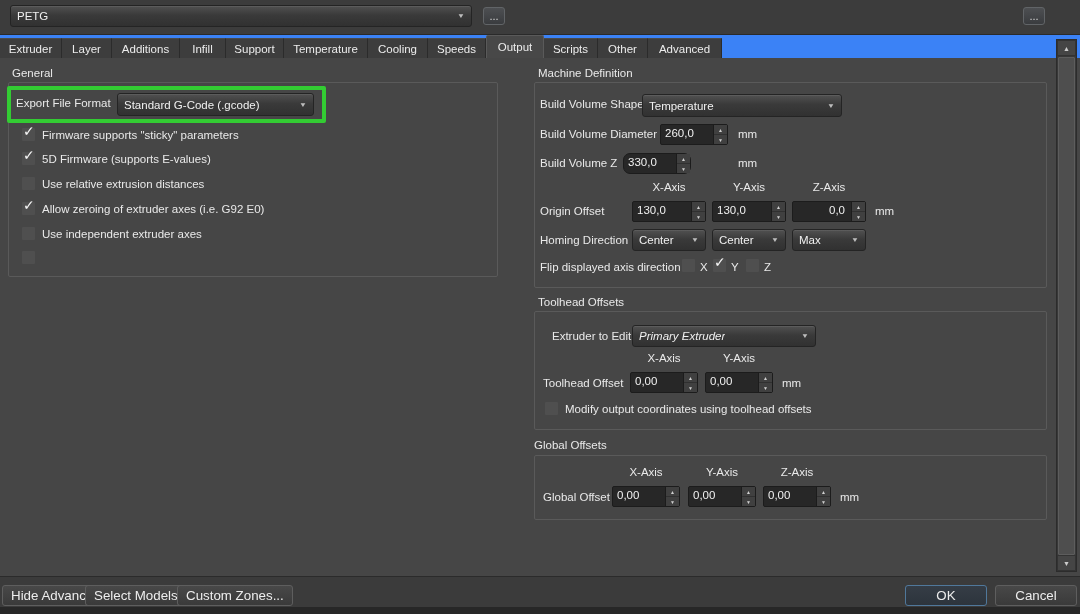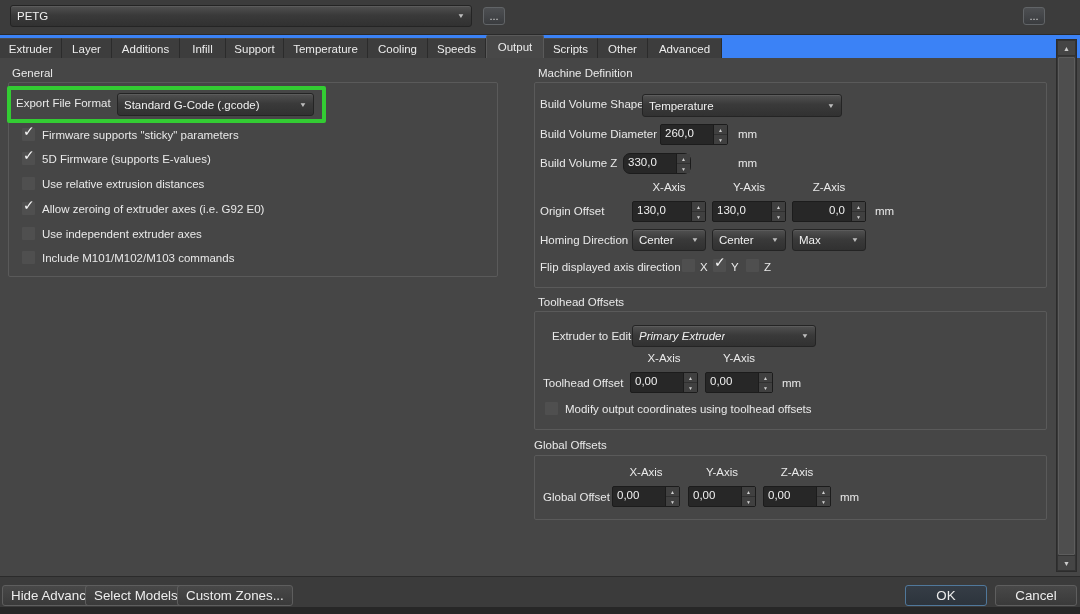--- a/index.html
+++ b/index.html
@@ -125,21 +125,20 @@
 
   <span class="cb checked" style="left:22px;top:202px;">
       <span class="cb-check">✓</span>
     </span>
   <div class="lbl" style="left:42px;top:202px;">Allow zeroing of extruder axes (i.e. G92 E0)</div>
 
   <span class="cb" style="left:22px;top:227px;"></span>
   <div class="lbl" style="left:42px;top:227px;">Use independent extruder axes</div>
 
   <span class="cb" style="left:22px;top:251px;"></span>
-  <div class="lbl" style="left:42px;top:251px;">Include M101/M102/M103 commands</div>
 
   <div class="lbl" style="left:538px;top:66px;">Machine Definition</div>
   <div class="frame" style="left:534px;top:82px;width:513px;height:206px;"></div>
 
   <div class="lbl" style="left:540px;top:97px;">Build Volume Shape</div>
   <div class="combo" style="left:642px;top:94px;width:200px;height:23px;">
     <span class="combo-text">Temperature</span>
     <span class="combo-arrow">▼</span>
   </div>
 

